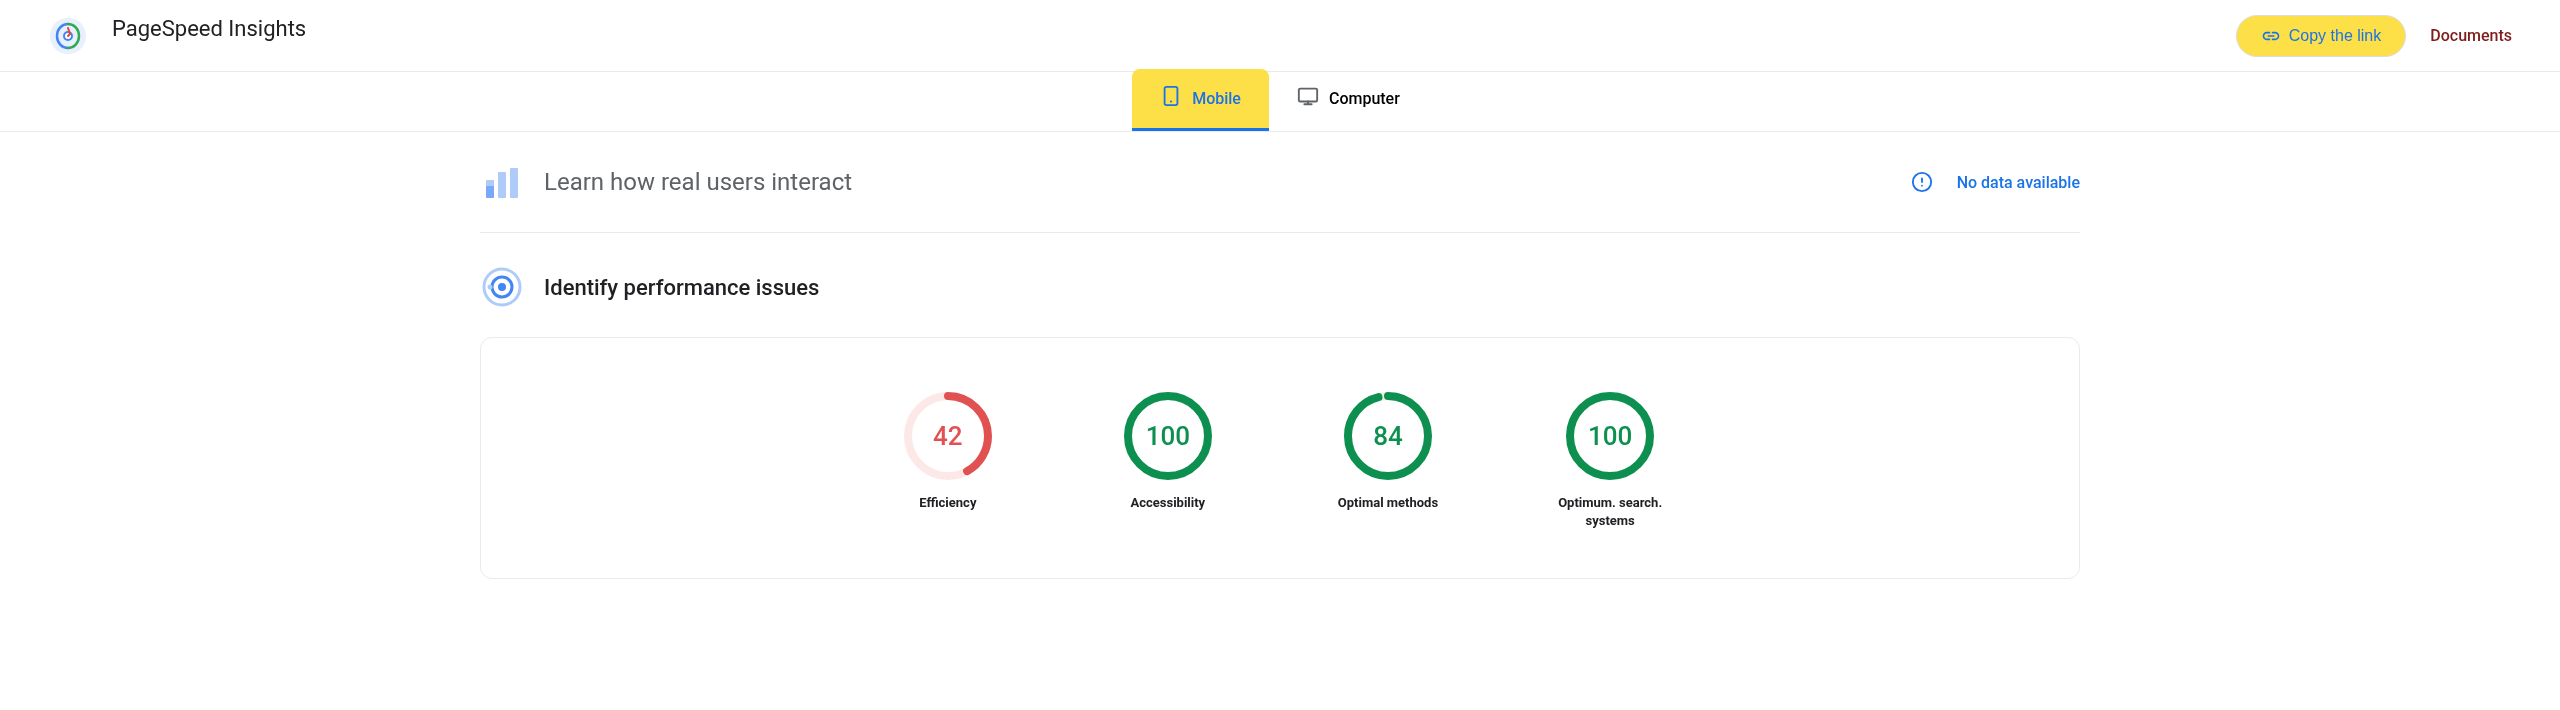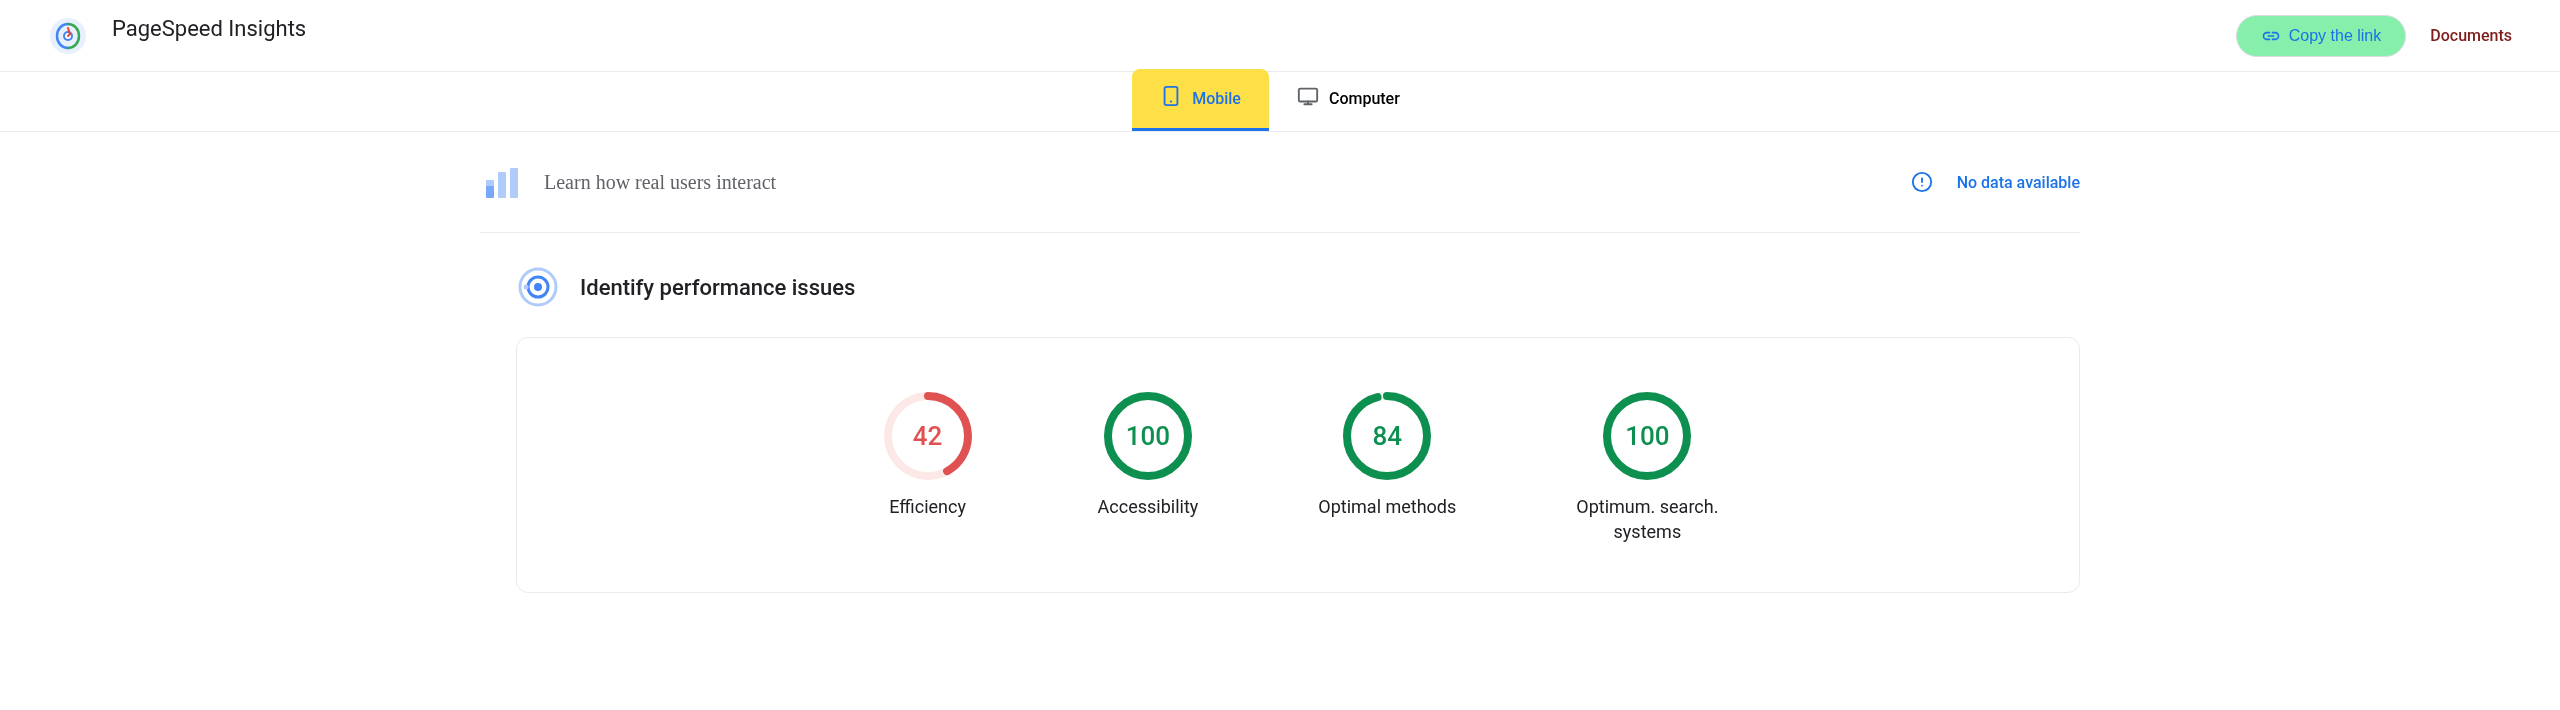--- a/index.html
+++ b/index.html
@@ -41,21 +41,21 @@
       align-items: center;
       gap: 24px;
     }
     .copy-link-btn {
       display: flex;
       align-items: center;
       gap: 8px;
       border: 1px solid #dadce0;
       border-radius: 24px;
       padding: 10px 24px;
-      background: #86efac;
+      background: #fde047;
       color: #1a73e8;
       font-size: 16px;
       font-weight: 500;
       cursor: pointer;
     }
     .documents-link {
       color: #7f1d1d;
       font-size: 16px;
       font-weight: 500;
       text-decoration: none;
@@ -113,38 +113,36 @@
     .section-learn-left {
       display: flex;
       align-items: center;
       gap: 20px;
     }
     .section-learn-icon {
       width: 44px;
       height: 44px;
     }
     .section-learn-text {
-      font-size: 20px;
+      font-size: 24px;
       color: #5f6368;
       font-weight: 400;
-      font-family: Liberation Serif, serif;
     }
     .no-data {
       display: flex;
       align-items: center;
       gap: 24px;
       color: #1a73e8;
       font-size: 16px;
       font-weight: 500;
     }
 
     
     .section-performance {
       padding: 32px 0 0;
-      margin-left: 36px;
     }
     .section-performance-header {
       display: flex;
       align-items: center;
       gap: 20px;
       margin-bottom: 28px;
     }
     .performance-icon {
       width: 44px;
       height: 44px;
@@ -188,24 +186,25 @@
     .gauge-number {
       position: absolute;
       top: 50%;
       left: 50%;
       transform: translate(-50%, -50%);
       font-size: 26px;
       font-weight: 500;
     }
 
     .score-label {
-      font-size: 18px;
+      font-size: 13px;
       color: #202124;
       text-align: center;
       line-height: 1.4;
+      font-weight: bold;
     }
 
     
     .color-red { color: #e05252; }
     .color-green { color: #0d904f; }
   </style>
 </head>
 <body>
 
 <header class="header">

